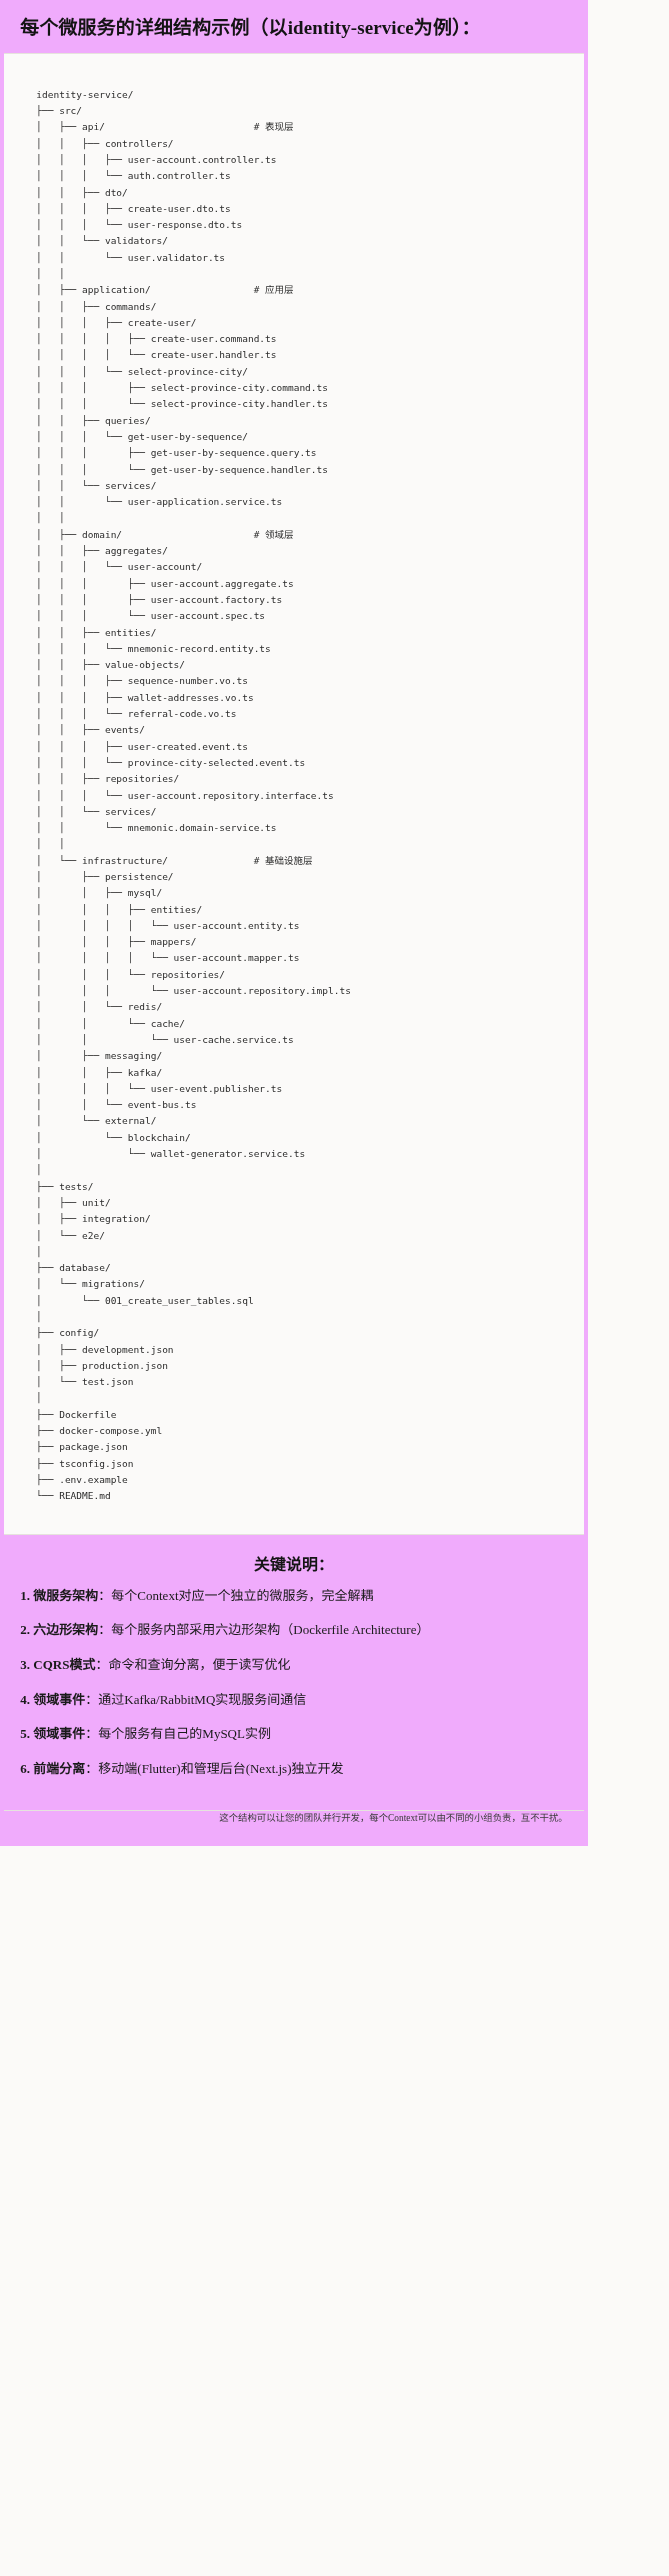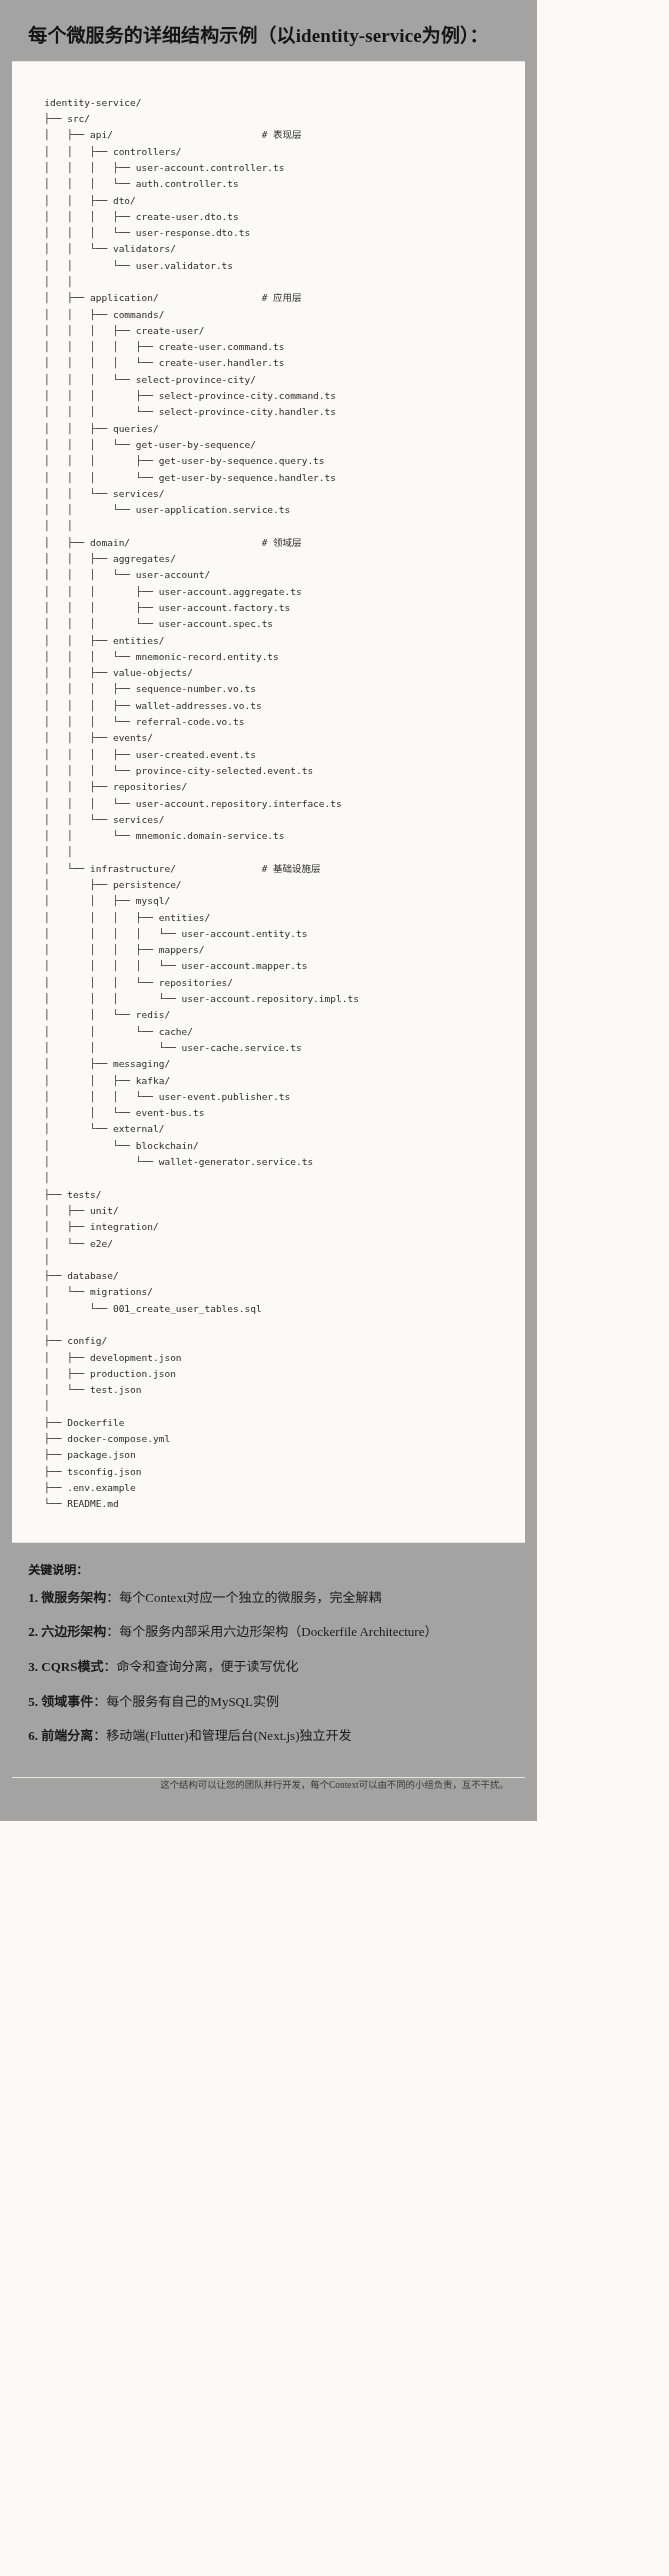--- a/index.html
+++ b/index.html
@@ -7,24 +7,24 @@
     padding: 0;
     background: #fbfaf8;
   }
   body {
     width: 669px;
     font-family: "Liberation Serif", "DejaVu Serif", serif;
     color: #1f1f1f;
     -webkit-font-smoothing: antialiased;
   }
   .page {
-    width: 537px;
+    width: 588px;
     box-sizing: border-box;
-    background: #a3a3a3;
-    padding: 12px;
+    background: #f0abfc;
+    padding: 4px;
   }
 
   
   .doc-title {
     font-family: "Liberation Serif", "DejaVu Serif", serif;
     font-weight: bold;
     font-size: 19px;
     line-height: 1.35;
     color: #141414;
     margin: 0;
@@ -54,24 +54,25 @@
     letter-spacing: 0px;
     tab-size: 4;
   }
 
   
   .notes {
     padding: 6.3px 16.3px 16.3px 16.3px;
   }
   .notes-title {
     font-weight: bold;
-    font-size: 12px;
+    font-size: 16px;
     line-height: 1.5;
     margin: 11.3px 0 8.8px 0;
     color: #141414;
+    text-align: center;
   }
   ol.notes-list {
     margin: 0 0 0 0;
     padding: 0 0 0 19px;
     list-style-position: outside;
   }
   ol.notes-list > li {
     font-size: 13px;
     line-height: 1.6;
     margin: 0 0 13.8px 0;
@@ -199,20 +200,24 @@
       </li>
       <li>
         <span class="nm">2.</span>
         <span class="nm">六边形架构</span><span>：</span><span>每个服务内部采用六边形架构（Dockerfile Architecture）</span>
       </li>
       <li>
         <span class="nm">3.</span>
         <span class="nm">CQRS模式</span><span>：</span><span>命令和查询分离，便于读写优化</span>
       </li>
       <li>
+        <span class="nm">4.</span>
+        <span class="nm">领域事件</span><span>：</span><span>通过Kafka/RabbitMQ实现服务间通信</span>
+      </li>
+      <li>
         <span class="nm">5.</span>
         <span class="nm">领域事件</span><span>：</span><span>每个服务有自己的MySQL实例</span>
       </li>
       <li>
         <span class="nm">6.</span>
         <span class="nm">前端分离</span><span>：</span><span>移动端(Flutter)和管理后台(Next.js)独立开发</span>
       </li>
     </ol>
   </div>
 

